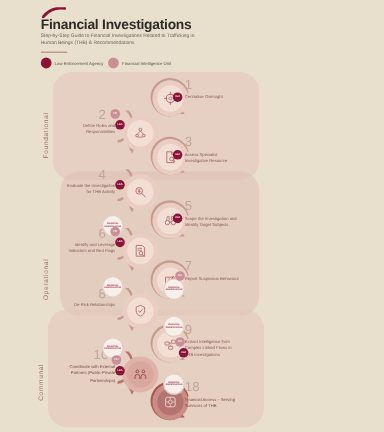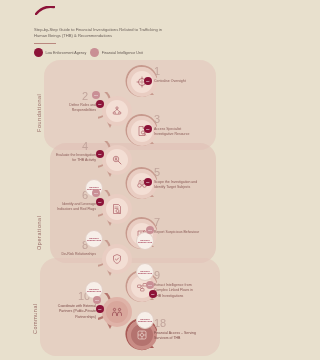--- a/index.html
+++ b/index.html
@@ -98,20 +98,21 @@
 </style>
 </head>
 <body>
 
 <div id="root">
 
   <svg class="swoosh" viewBox="0 0 20 9">
     <path d="M1 8 C6 2 13 0 19 1" stroke="#8c1338" stroke-width="2.4" fill="none" stroke-linecap="round"></path>
   </svg>
 
+  <div class="hdr-title">Financial Investigations</div>
   <div class="hdr-sub">Step-by-Step Guide to Financial Investigations Related to Trafficking in Human Beings (THB) &amp; Recommendations</div>
   <div class="rule"></div>
 
   <div class="legend">
     <div class="lg-item">
       <span class="lg-dot lea"></span>
       <span class="lg-txt">Law Enforcement Agency</span>
     </div>
     <div class="lg-item">
       <span class="lg-dot fiu"></span>

